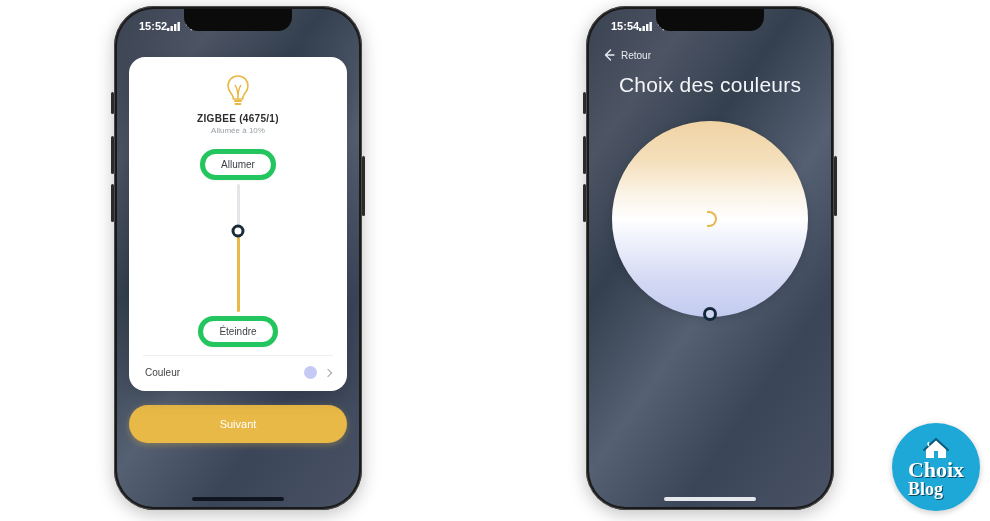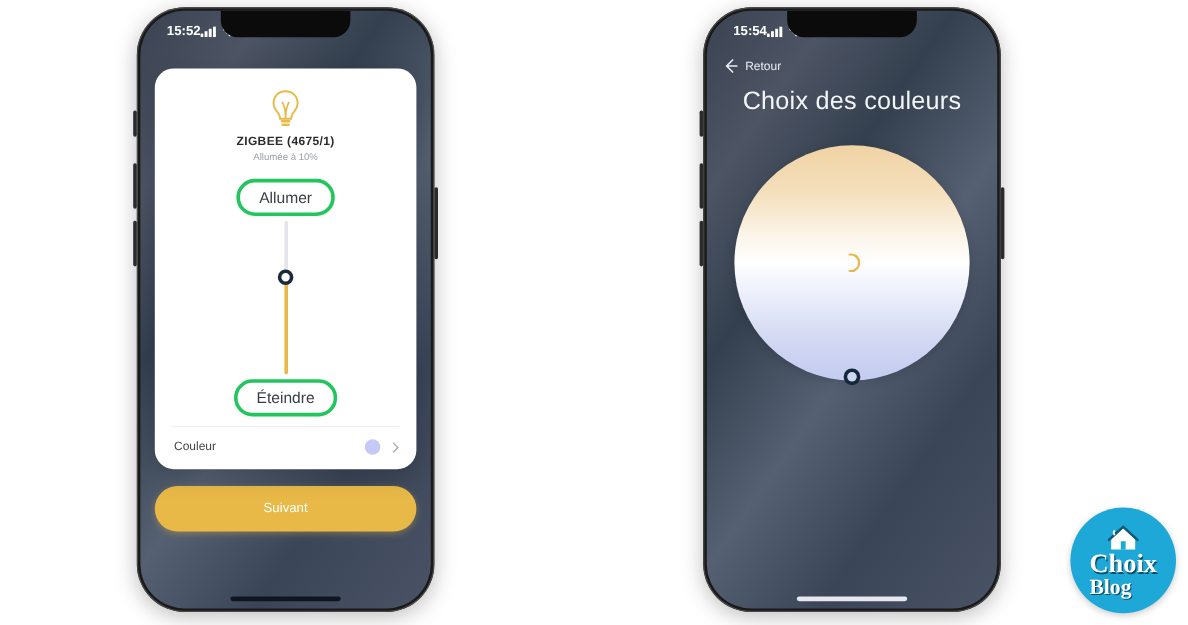--- a/index.html
+++ b/index.html
@@ -120,24 +120,24 @@
     margin-bottom: 2px;
     text-align: center;
   }
   .device-status {
     font-size: 8px;
     color: #9aa0a6;
     margin-bottom: 14px;
   }
   .pill {
     background: #fff;
-    border: 3px solid #22c55e;
+    border: 5px solid #22c55e;
     border-radius: 16px;
     padding: 5px 16px;
-    font-size: 13px;
+    font-size: 10px;
     color: #3a3f46;
     box-shadow: 0 1px 3px rgba(0,0,0,0.05);
     cursor: pointer;
   }
   .slider-zone {
     flex: 1;
     width: 100%;
     display: flex;
     flex-direction: column;
     align-items: center;

